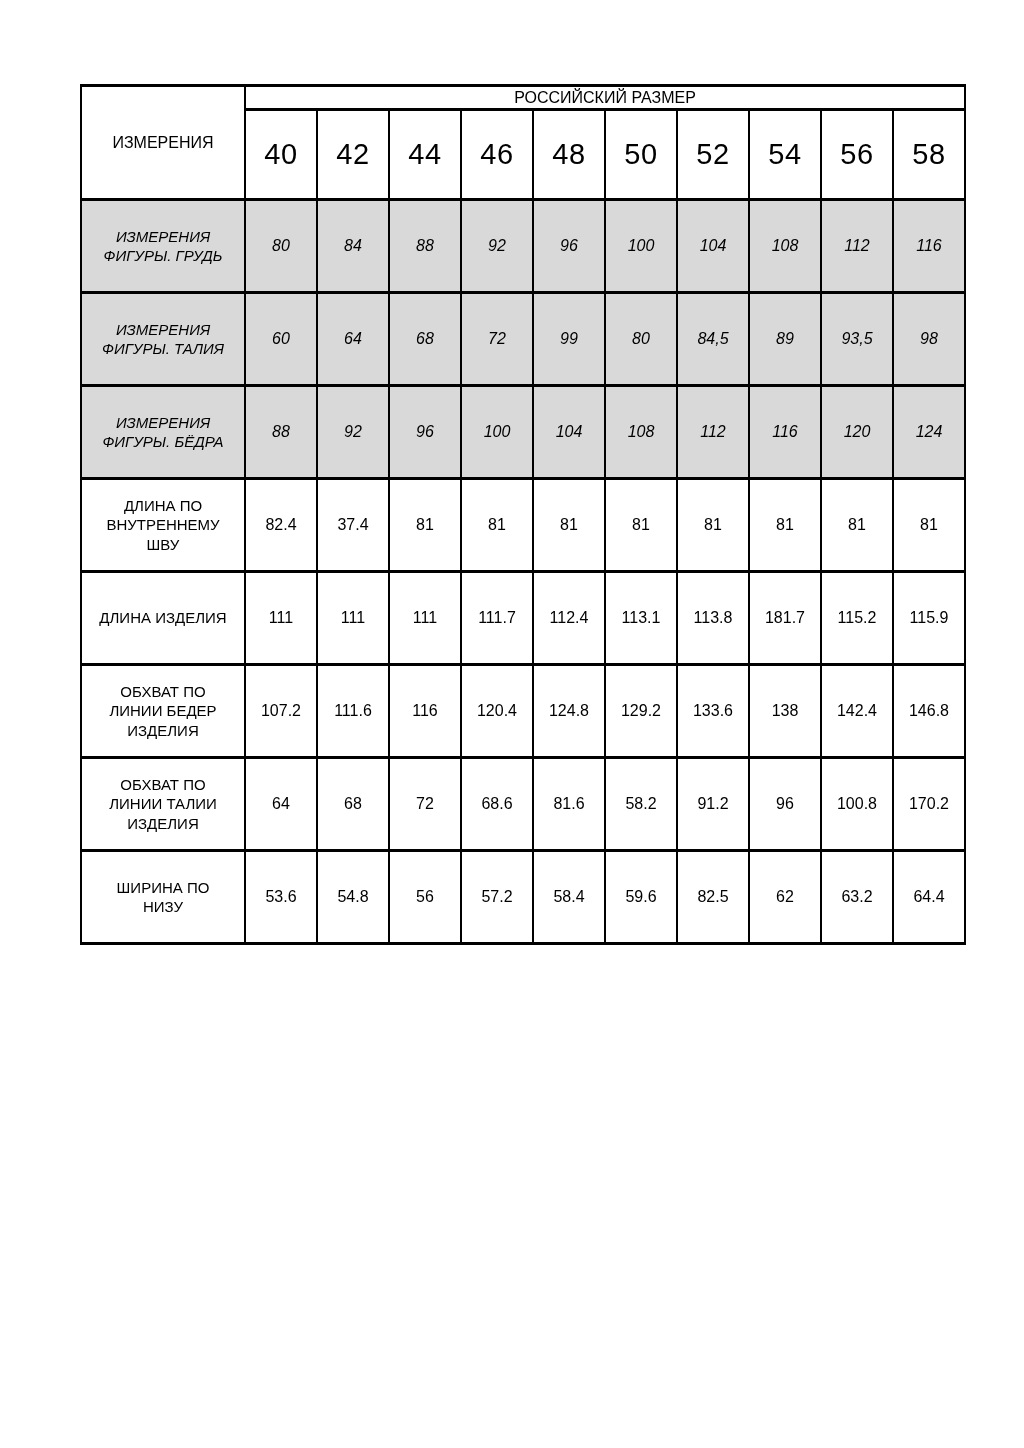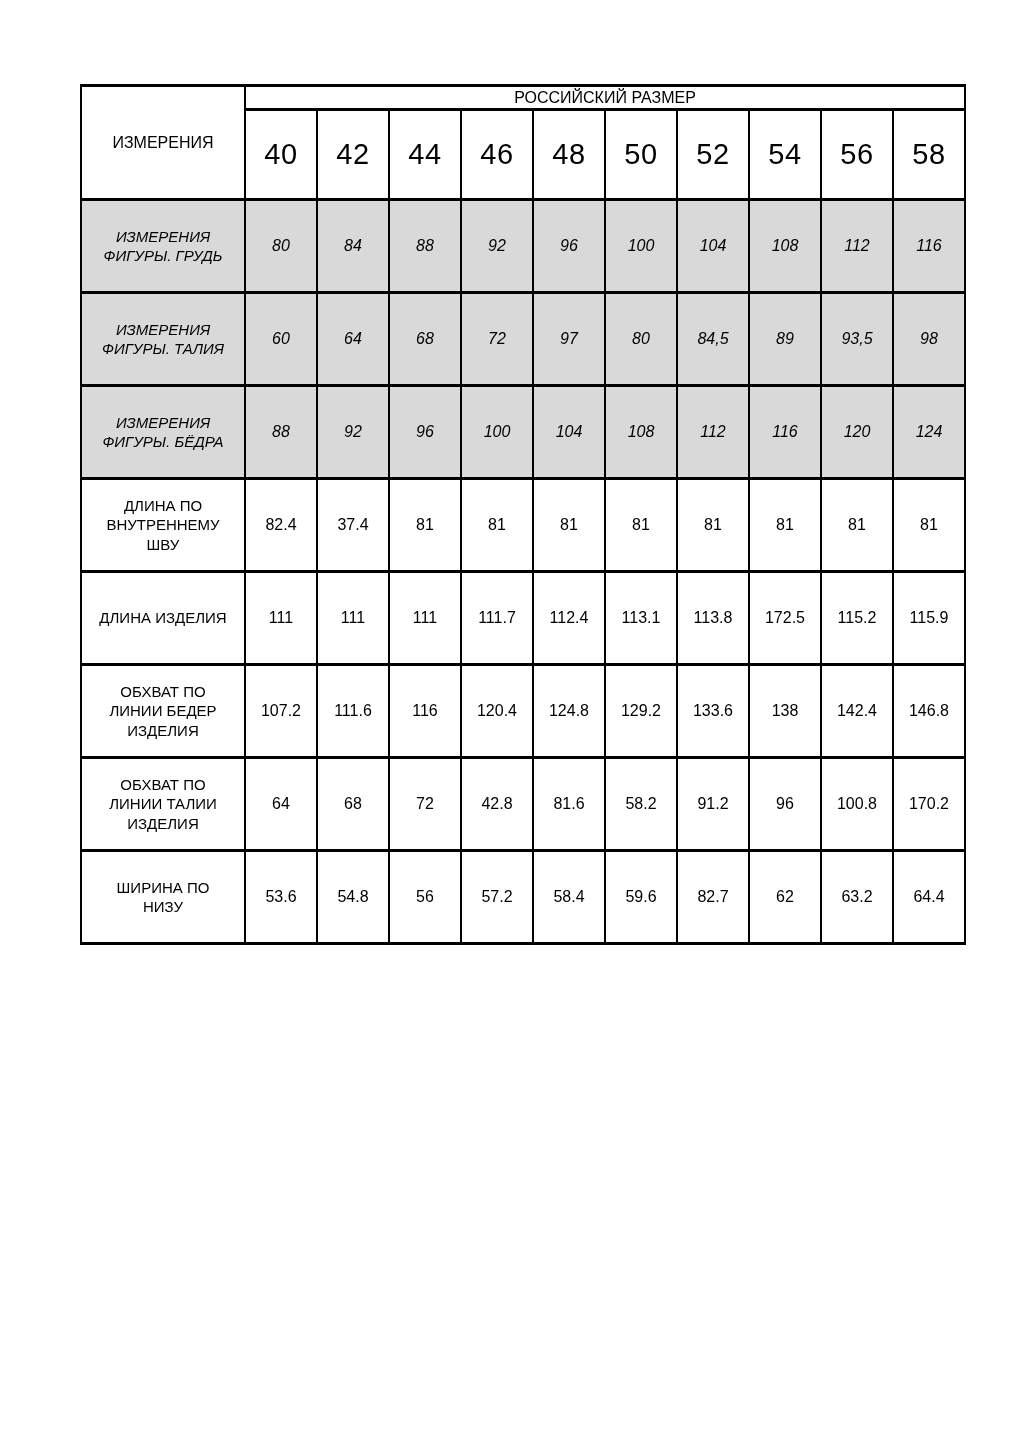--- a/index.html
+++ b/index.html
@@ -124,21 +124,21 @@
           <td class="measurement-cell">112</td>
           <td class="measurement-cell">116</td>
         </tr>
         <tr class="shaded">
           <th class="row-label">ИЗМЕРЕНИЯ
 ФИГУРЫ. ТАЛИЯ</th>
           <td class="measurement-cell">60</td>
           <td class="measurement-cell">64</td>
           <td class="measurement-cell">68</td>
           <td class="measurement-cell">72</td>
-          <td class="measurement-cell">97</td>
+          <td class="measurement-cell">99</td>
           <td class="measurement-cell">80</td>
           <td class="measurement-cell">84,5</td>
           <td class="measurement-cell">89</td>
           <td class="measurement-cell">93,5</td>
           <td class="measurement-cell">98</td>
         </tr>
         <tr class="shaded">
           <th class="row-label">ИЗМЕРЕНИЯ
 ФИГУРЫ. БЁДРА</th>
           <td class="measurement-cell">88</td>
@@ -169,21 +169,21 @@
         </tr>
         <tr>
           <th class="row-label">ДЛИНА ИЗДЕЛИЯ</th>
           <td class="measurement-cell">111</td>
           <td class="measurement-cell">111</td>
           <td class="measurement-cell">111</td>
           <td class="measurement-cell">111.7</td>
           <td class="measurement-cell">112.4</td>
           <td class="measurement-cell">113.1</td>
           <td class="measurement-cell">113.8</td>
-          <td class="measurement-cell">172.5</td>
+          <td class="measurement-cell">181.7</td>
           <td class="measurement-cell">115.2</td>
           <td class="measurement-cell">115.9</td>
         </tr>
         <tr>
           <th class="row-label">ОБХВАТ ПО
 ЛИНИИ БЕДЕР
 ИЗДЕЛИЯ</th>
           <td class="measurement-cell">107.2</td>
           <td class="measurement-cell">111.6</td>
           <td class="measurement-cell">116</td>
@@ -195,37 +195,37 @@
           <td class="measurement-cell">142.4</td>
           <td class="measurement-cell">146.8</td>
         </tr>
         <tr>
           <th class="row-label">ОБХВАТ ПО
 ЛИНИИ ТАЛИИ
 ИЗДЕЛИЯ</th>
           <td class="measurement-cell">64</td>
           <td class="measurement-cell">68</td>
           <td class="measurement-cell">72</td>
-          <td class="measurement-cell">42.8</td>
+          <td class="measurement-cell">68.6</td>
           <td class="measurement-cell">81.6</td>
           <td class="measurement-cell">58.2</td>
           <td class="measurement-cell">91.2</td>
           <td class="measurement-cell">96</td>
           <td class="measurement-cell">100.8</td>
           <td class="measurement-cell">170.2</td>
         </tr>
         <tr>
           <th class="row-label">ШИРИНА ПО
 НИЗУ</th>
           <td class="measurement-cell">53.6</td>
           <td class="measurement-cell">54.8</td>
           <td class="measurement-cell">56</td>
           <td class="measurement-cell">57.2</td>
           <td class="measurement-cell">58.4</td>
           <td class="measurement-cell">59.6</td>
-          <td class="measurement-cell">82.7</td>
+          <td class="measurement-cell">82.5</td>
           <td class="measurement-cell">62</td>
           <td class="measurement-cell">63.2</td>
           <td class="measurement-cell">64.4</td>
         </tr>
       </tbody>
   </table>
 </div>
 
 </body></html>

